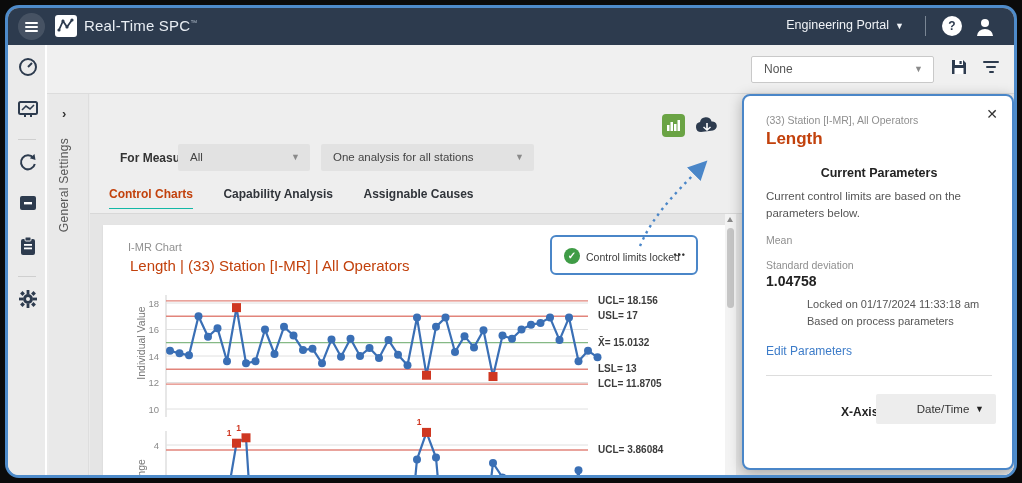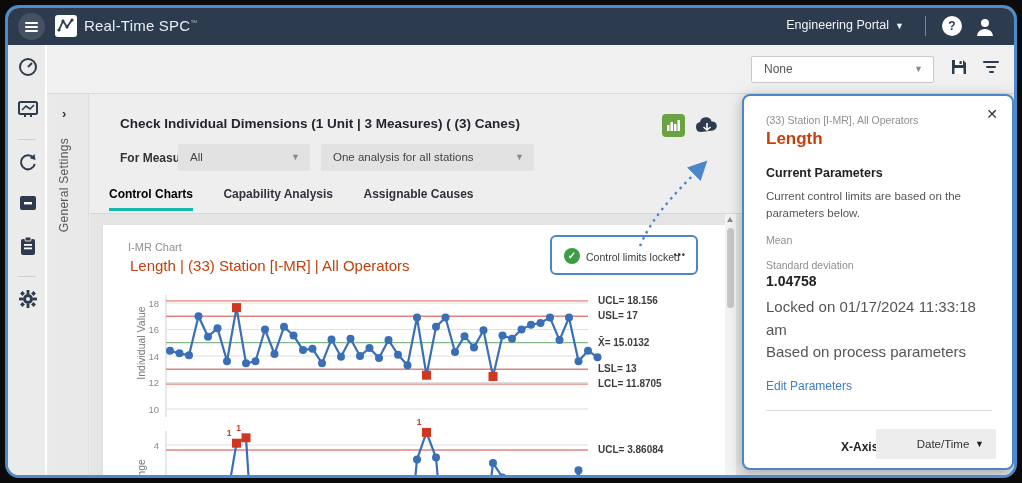--- a/index.html
+++ b/index.html
@@ -47,21 +47,21 @@
   .heading { position:absolute; left:30px; top:22px; font-size:13.5px; font-weight:bold; color:#23272d; }
   .hdr-icon-chart { position:absolute; left:572px; top:20px; width:23px; height:23px; background:#6aa344; border-radius:4px; cursor:pointer; }
   .hdr-icon-cloud { position:absolute; left:604px; top:20px; width:26px; height:23px; cursor:pointer; }
   .measure-label { position:absolute; left:30px; top:57px; font-size:12px; font-weight:bold; color:#333; }
   .dd { position:absolute; height:27px; background:#e2e2e2; font-size:11.5px; color:#444; line-height:27px; padding-left:12px; cursor:pointer; border-radius:2px; }
   .dd .caret { position:absolute; right:10px; top:0; color:#8a8a8a; font-size:9px; }
   .dd-measure { left:88px; top:50px; width:132px; }
   .dd-analysis { left:231px; top:50px; width:213px; }
   .tabs { position:absolute; left:19px; top:90px; height:26px; }
   .tab { display:inline-block; margin-right:26px; font-size:12px; font-weight:bold; color:#30343a; padding-bottom:7px; cursor:pointer; }
-  .tab.active { color:#000000; border-bottom:3px solid #14b8a6; }
+  .tab.active { color:#c2410c; border-bottom:1px solid #14b8a6; }
   .tabline { position:absolute; left:0; right:0; top:119px; height:1px; background:#d8d8d8; }
 
   
   .card { position:absolute; left:13px; top:131px; width:630px; height:400px; background:#fff; box-shadow:0 1px 2px rgba(0,0,0,.08); }
   .chart-type { position:absolute; left:25px; top:16px; font-size:11px; color:#909090; }
   .chart-subtitle { position:absolute; left:27px; top:32px; font-size:15px; color:#c2410c; }
   .lock-badge { position:absolute; left:447px; top:10px; width:148px; height:40px; background:#fff; border:2px solid #4a86c8; border-radius:6px; cursor:pointer; }
   .lock-badge .chk { position:absolute; left:12px; top:11px; }
   .lock-badge .lbl { position:absolute; left:34px; top:14px; font-size:10.5px; color:#3c3c3c; }
   .lock-badge .dots { position:absolute; right:10px; top:13px; font-size:9px; letter-spacing:1px; color:#333; font-weight:bold; cursor:pointer; }
@@ -74,28 +74,28 @@
   .vscroll .thumb { position:absolute; top:14px; left:2px; width:7px; height:80px; background:#c6c6c6; border-radius:4px; cursor:pointer; }
 
   
   #arrow-svg { position:absolute; left:600px; top:138px; pointer-events:none; }
 
   
   .panel { position:absolute; left:734px; top:86px; width:272px; height:376px; background:#fff; border:2px solid #4a86c8; border-radius:8px; box-shadow:0 3px 14px rgba(0,0,0,.28); padding:16px 20px 0 22px; }
   .panel .close { position:absolute; right:14px; top:10px; font-size:14px; color:#333; cursor:pointer; }
   .p-eyebrow { font-size:10.5px; color:#8f8f8f; margin-top:2px; }
   .p-title { font-size:17px; font-weight:bold; color:#c2410c; margin-top:3px; }
-  .p-section { font-size:12.5px; font-weight:bold; color:#222; margin-top:17px; }
+  .p-section { font-size:12.5px; font-weight:bold; color:#222; margin-top:17px;text-align:center; }
   .p-desc { font-size:11.5px; color:#555; margin-top:8px; width:225px; line-height:1.45; }
   .p-mini { font-size:10.5px; color:#8f8f8f; margin-top:13px; }
   .p-val { font-size:14px; font-weight:bold; color:#222; margin-top:2px; }
   .p-lockrow { margin-top:18px; }
   .p-lockrow .chk-circle { width:15px; height:15px; line-height:15px; font-size:9px; vertical-align:-3px; }
   .p-lockrow span.t { font-size:12px; font-weight:bold; color:#222; margin-left:8px; }
-  .p-sub { font-size:15px; color:#555; margin-top:7px; line-height:1.5; }
+  .p-sub { font-size:11px; color:#555; margin-top:7px; line-height:1.5;margin-left:41px; }
   .p-link { font-size:12px; color:#3d7cc9; margin-top:15px; cursor:pointer; display:inline-block; }
   .p-divider { border:none; border-top:1px solid #ddd; margin-top:16px; }
   .p-xaxis { margin-top:26px; position:relative;text-align:center; }
   .p-xaxis .xl { font-size:12px; font-weight:bold; color:#222; }
   .p-xaxis .xdd { position:absolute; left:110px; top:-8px; width:120px; height:30px; background:#ededed; font-size:11.5px; color:#333; line-height:30px; padding-left:14px; cursor:pointer; border-radius:2px; }
   .p-xaxis .xdd .caret { position:absolute; right:12px; top:0px; font-size:9px; color:#222; }
 </style>
 </head>
 <body>
 
@@ -202,21 +202,20 @@
   </div>
 
   <div class="gsrail">
     <span class="chev">›</span>
     <span class="gslabel">General Settings</span>
   </div>
 
   <div class="content">
     <div class="content-lower"></div>
 
-    <div class="heading">Check Individual Dimensions (1 Unit | 3 Measures) ( (3) Canes)</div>
 
     <div class="hdr-icon-chart">
       <svg width="23" height="23">
             <g fill="#fff">
               <rect x="5" y="11" width="2.5" height="6"></rect>
               <rect x="8.5" y="8" width="2.5" height="9"></rect>
               <rect x="12" y="10" width="2.5" height="7"></rect>
               <rect x="15.5" y="6" width="2.5" height="11"></rect>
             </g>
           </svg>

